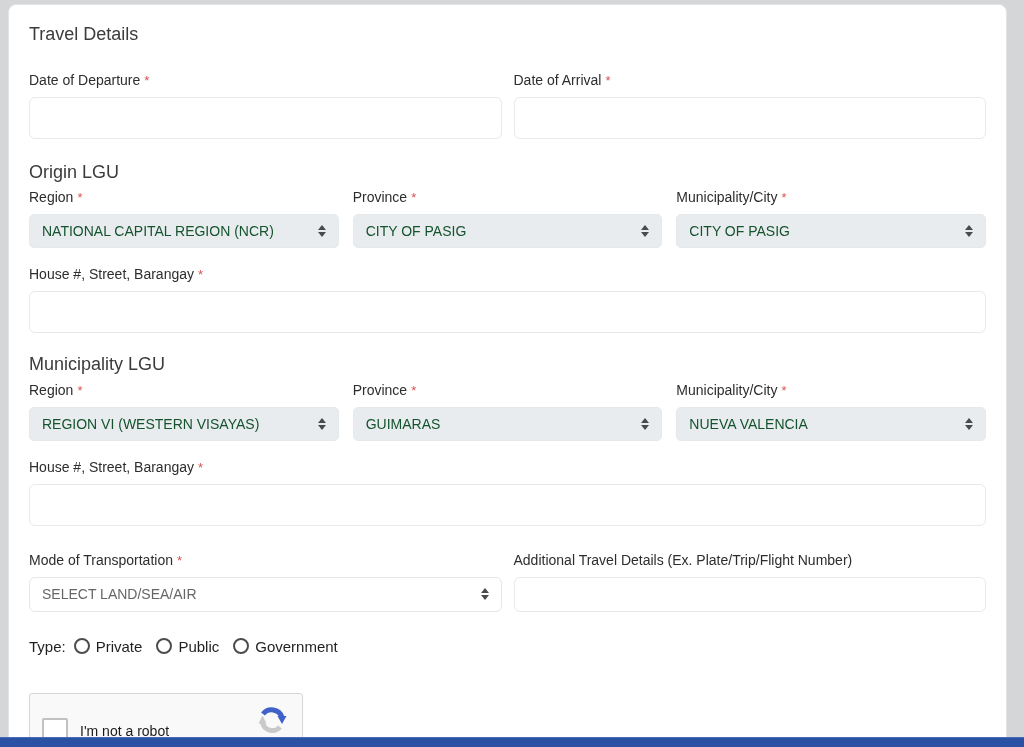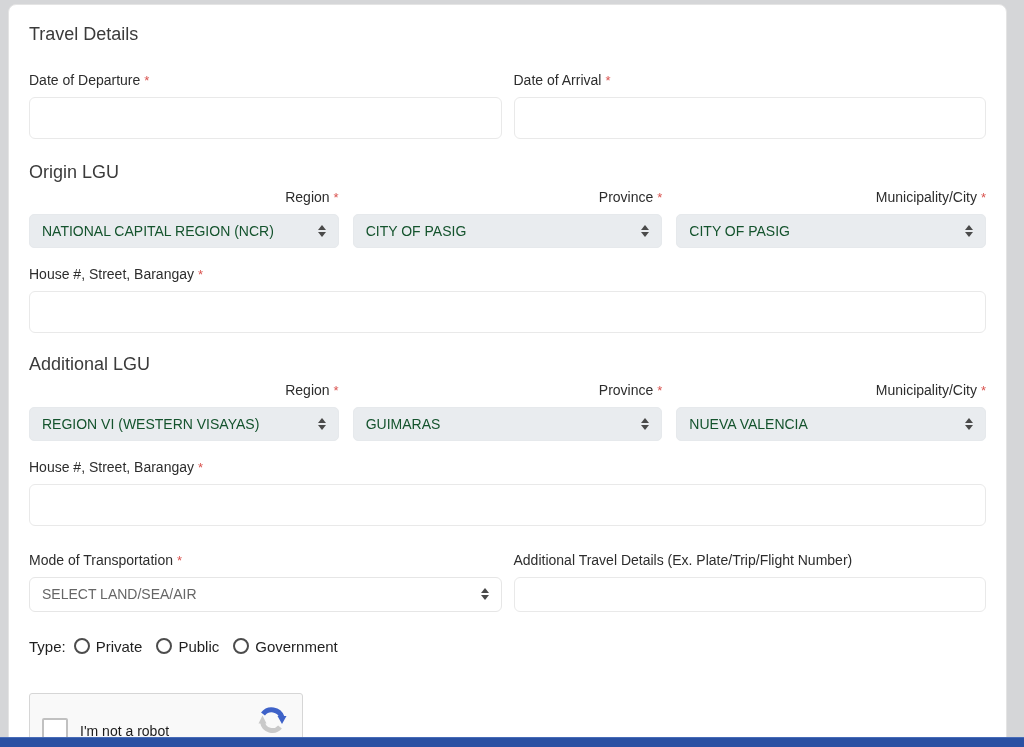--- a/index.html
+++ b/index.html
@@ -14,21 +14,21 @@
     position:absolute; left:8px; top:4px;
     width:999px; height:756px;
     background:#fff;
     border:1px solid #e4e4e4;
     border-radius:8px;
     padding:18px 20px 0 20px;
   }
   .section-heading {
     font-size:18px; font-weight:400; color:#3b3b3b; line-height:1.25;
   }
-  .mt6  { margin-top:6px;text-align:right; }
+  .mt6  { margin-top:6px; }
   .mt18 { margin-top:18px; }
   .mt20 { margin-top:20px; }
   .mt22 { margin-top:22px; }
   .mt26 { margin-top:26px; }
   .field-label {
     display:block; font-size:14px; color:#2d2d2d; margin-bottom:8px; line-height:17px;
   }
   .req { color:#d9534f; margin-left:4px; font-size:13px; }
   .row-2 { display:grid; grid-template-columns:1fr 1fr; column-gap:12px; }
   .row-3 { display:grid; grid-template-columns:1fr 1fr 1fr; column-gap:14px; }
@@ -149,21 +149,21 @@
       </div>
     </div>
   </div>
   <div class="mt18">
     <span class="field-label">
       <span>House #, Street, Barangay</span><span class="req">*</span>
     </span>
     <input class="text-input" type="text" style="">
   </div>
 
-  <div class="section-heading mt20">Additional LGU</div>
+  <div class="section-heading mt20">Municipality LGU</div>
   <div class="row-3 mt6">
     <div>
       <span class="field-label">
         <span>Region</span><span class="req">*</span>
       </span>
       <div class="select disabled">
         <span>REGION VI (WESTERN VISAYAS)</span>
         <span class="arrows">
             <span class="tri-up"></span>
             <span class="tri-down"></span>

